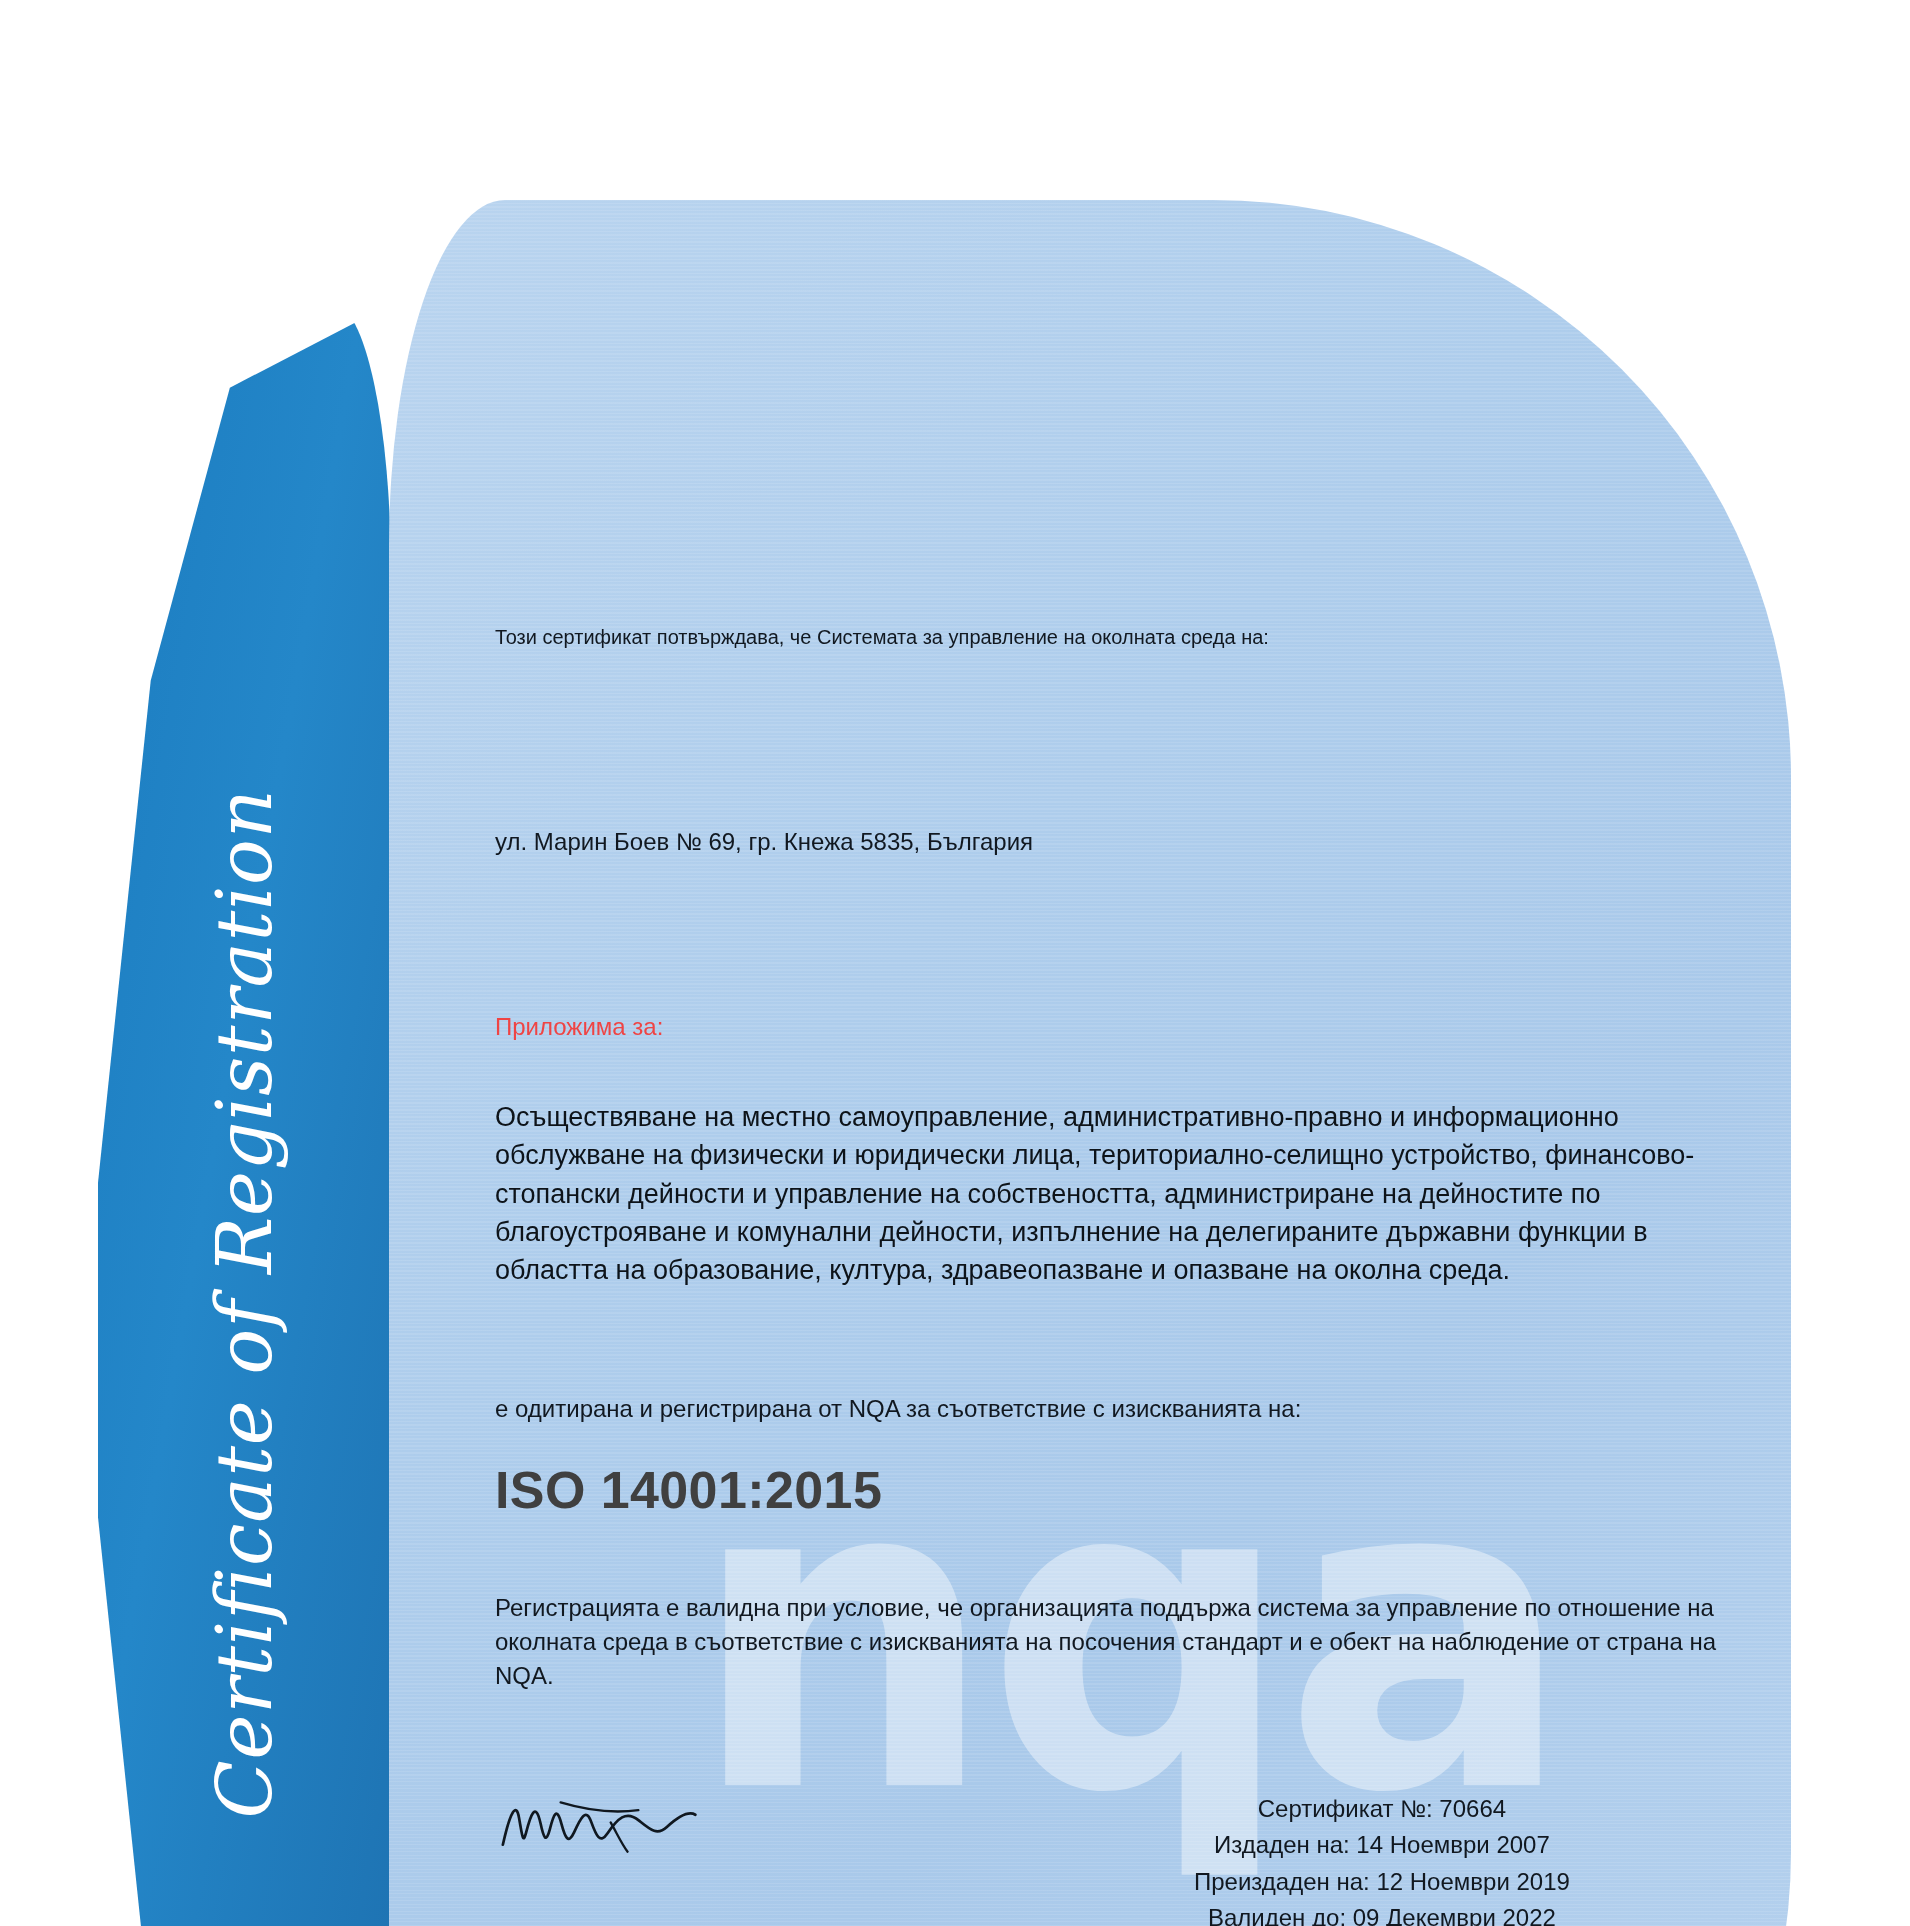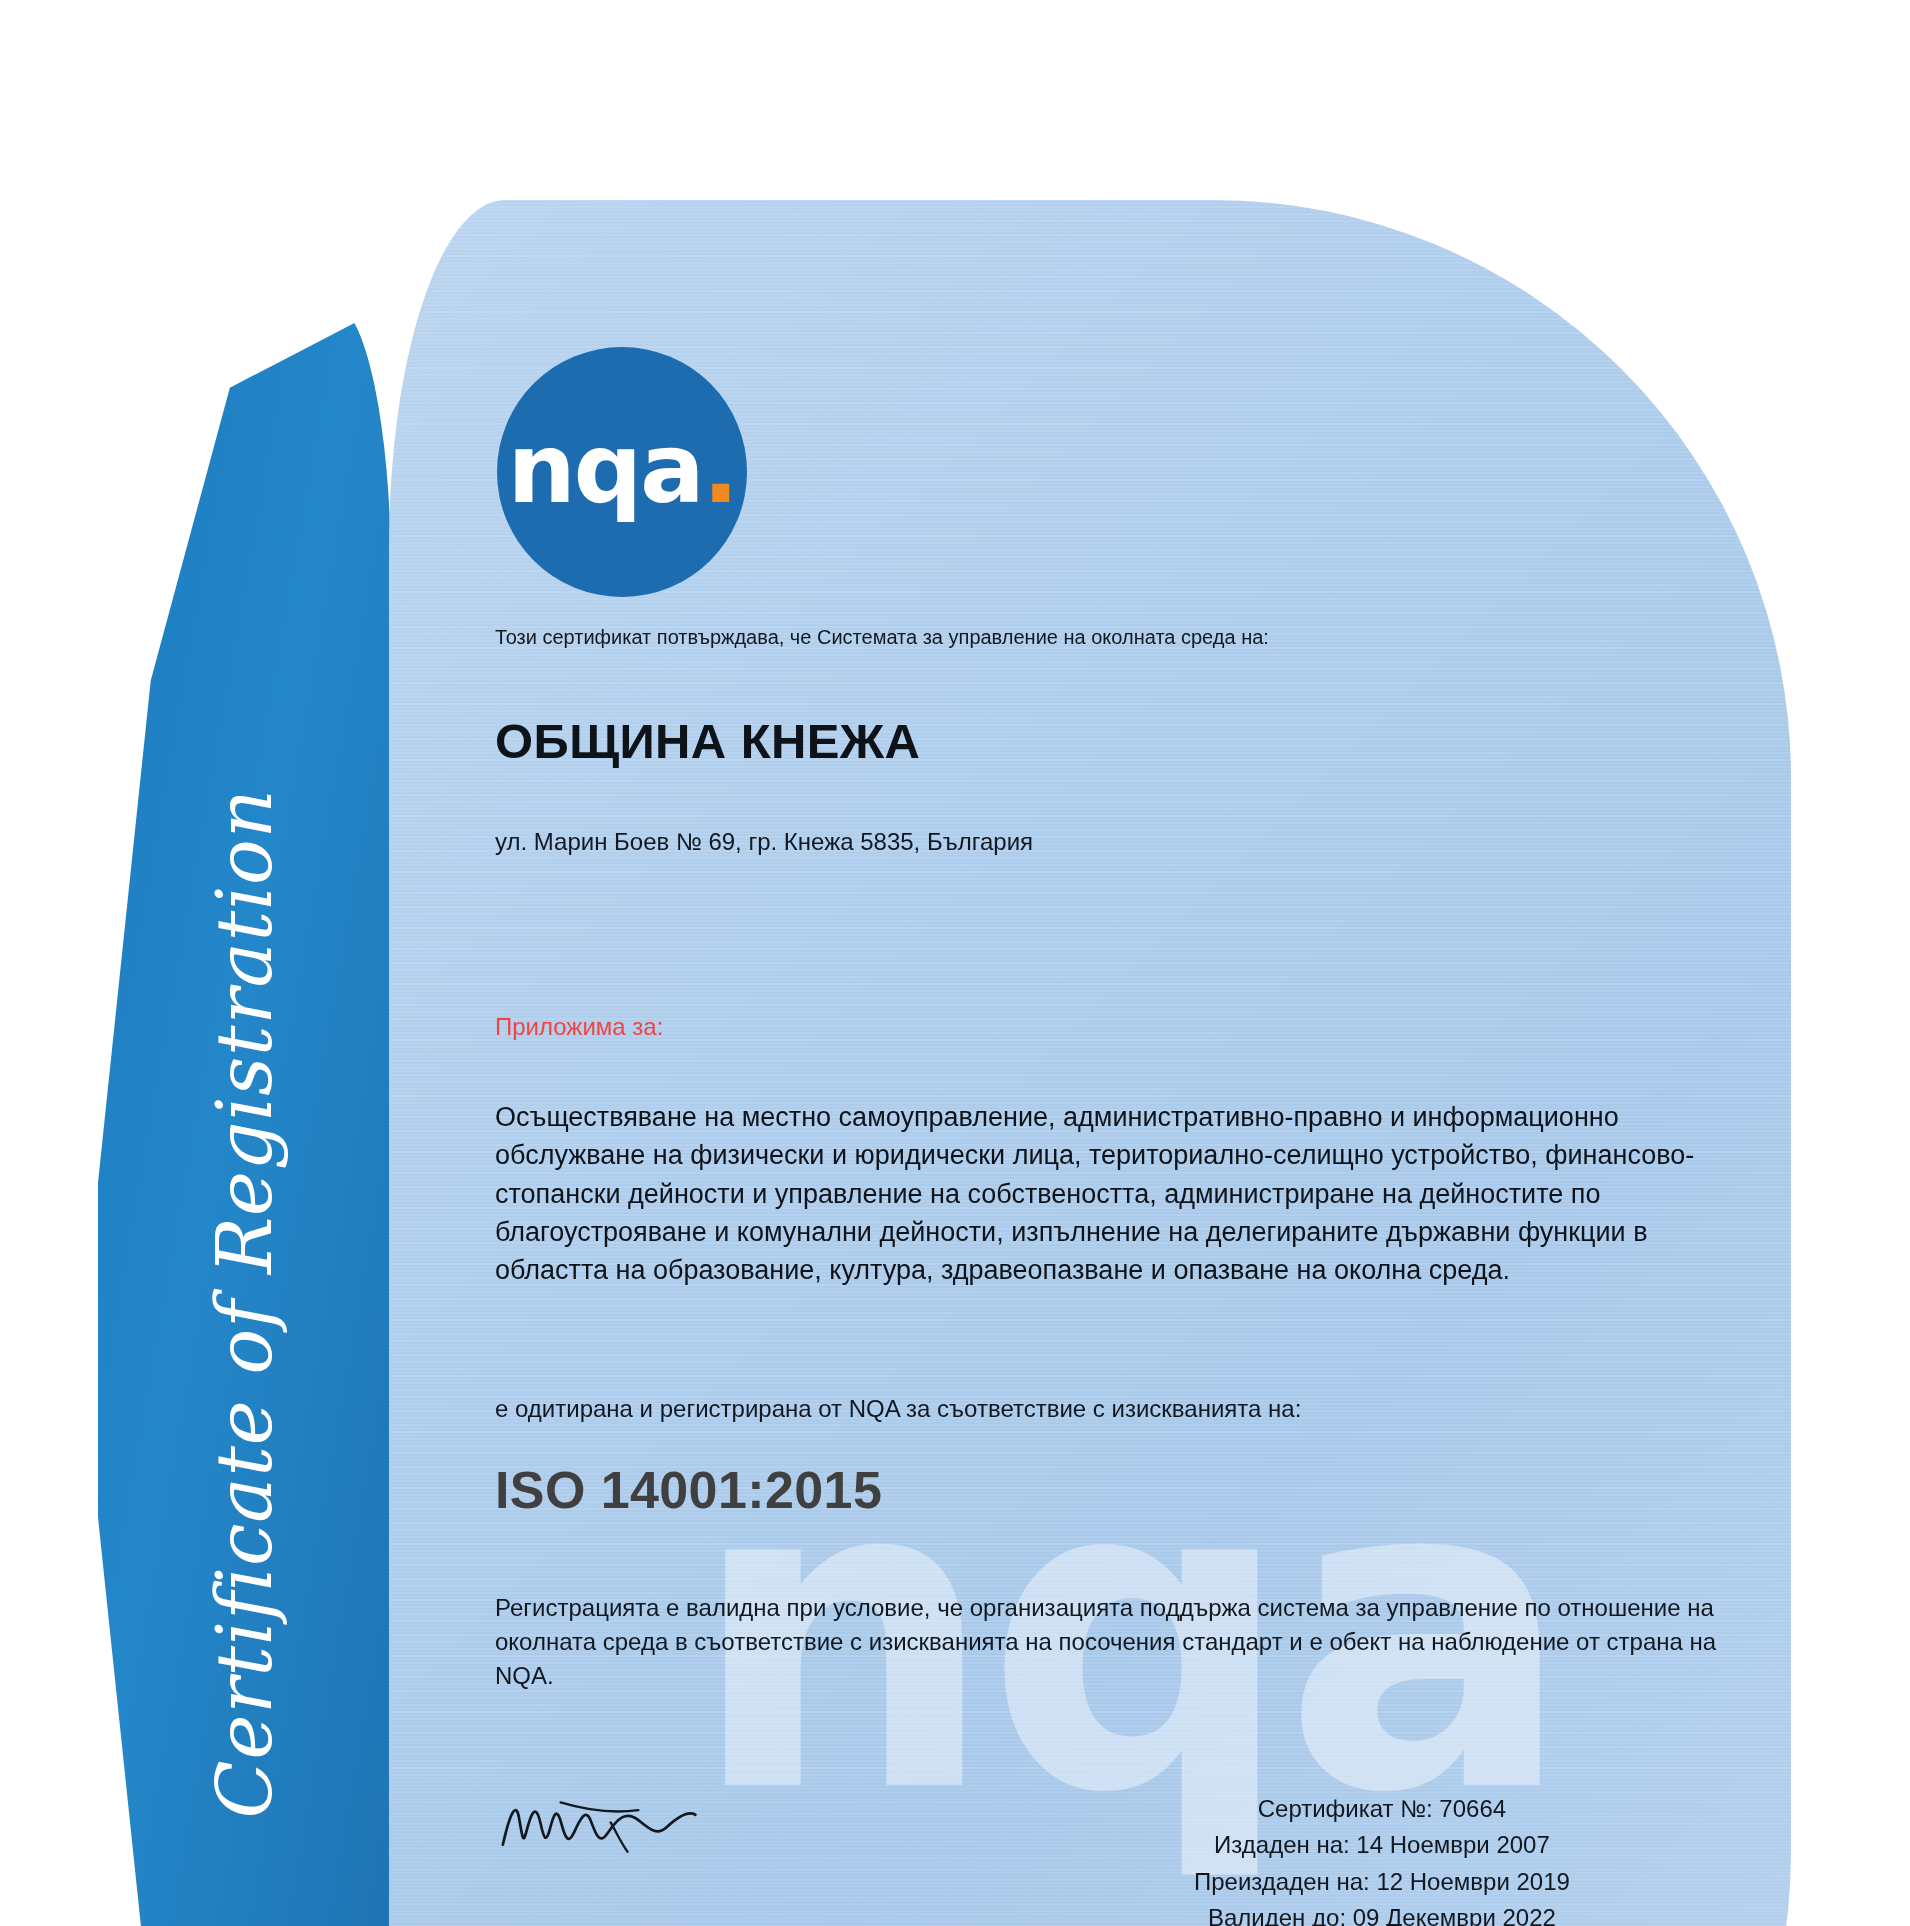--- a/index.html
+++ b/index.html
@@ -227,27 +227,23 @@
 <div class="page">
 
   <div class="ribbon">
     <div class="ribbon-text">Certificate of Registration</div>
   </div>
 
   <div class="body-shape">
     <div class="watermark">nqa</div>
   </div>
 
-  <div class="logo">
-    <span class="logo-text"><span>nqa</span><span class="logo-dot">.</span></span>
-  </div>
 
   <div class="intro">Този сертификат потвърждава, че Системата за управление на околната среда на:</div>
 
-  <div class="org-name">ОБЩИНА КНЕЖА</div>
 
   <div class="org-address">ул. Марин Боев № 69, гр. Кнежа 5835, България</div>
 
   <div class="scope-label">Приложима за:</div>
 
   <div class="scope-text">Осъществяване на местно самоуправление, административно-правно и информационно обслужване на физически и юридически лица, териториално-селищно устройство, финансово-стопански дейности и управление на собствеността, администриране на дейностите по благоустрояване и комунални дейности, изпълнение на делегираните държавни функции в областта на образование, култура, здравеопазване и опазване на околна среда.</div>
 
   <div class="audited-line">е одитирана и регистрирана от NQA за съответствие с изискванията на:</div>
 
   <div class="standard">ISO 14001:2015</div>

